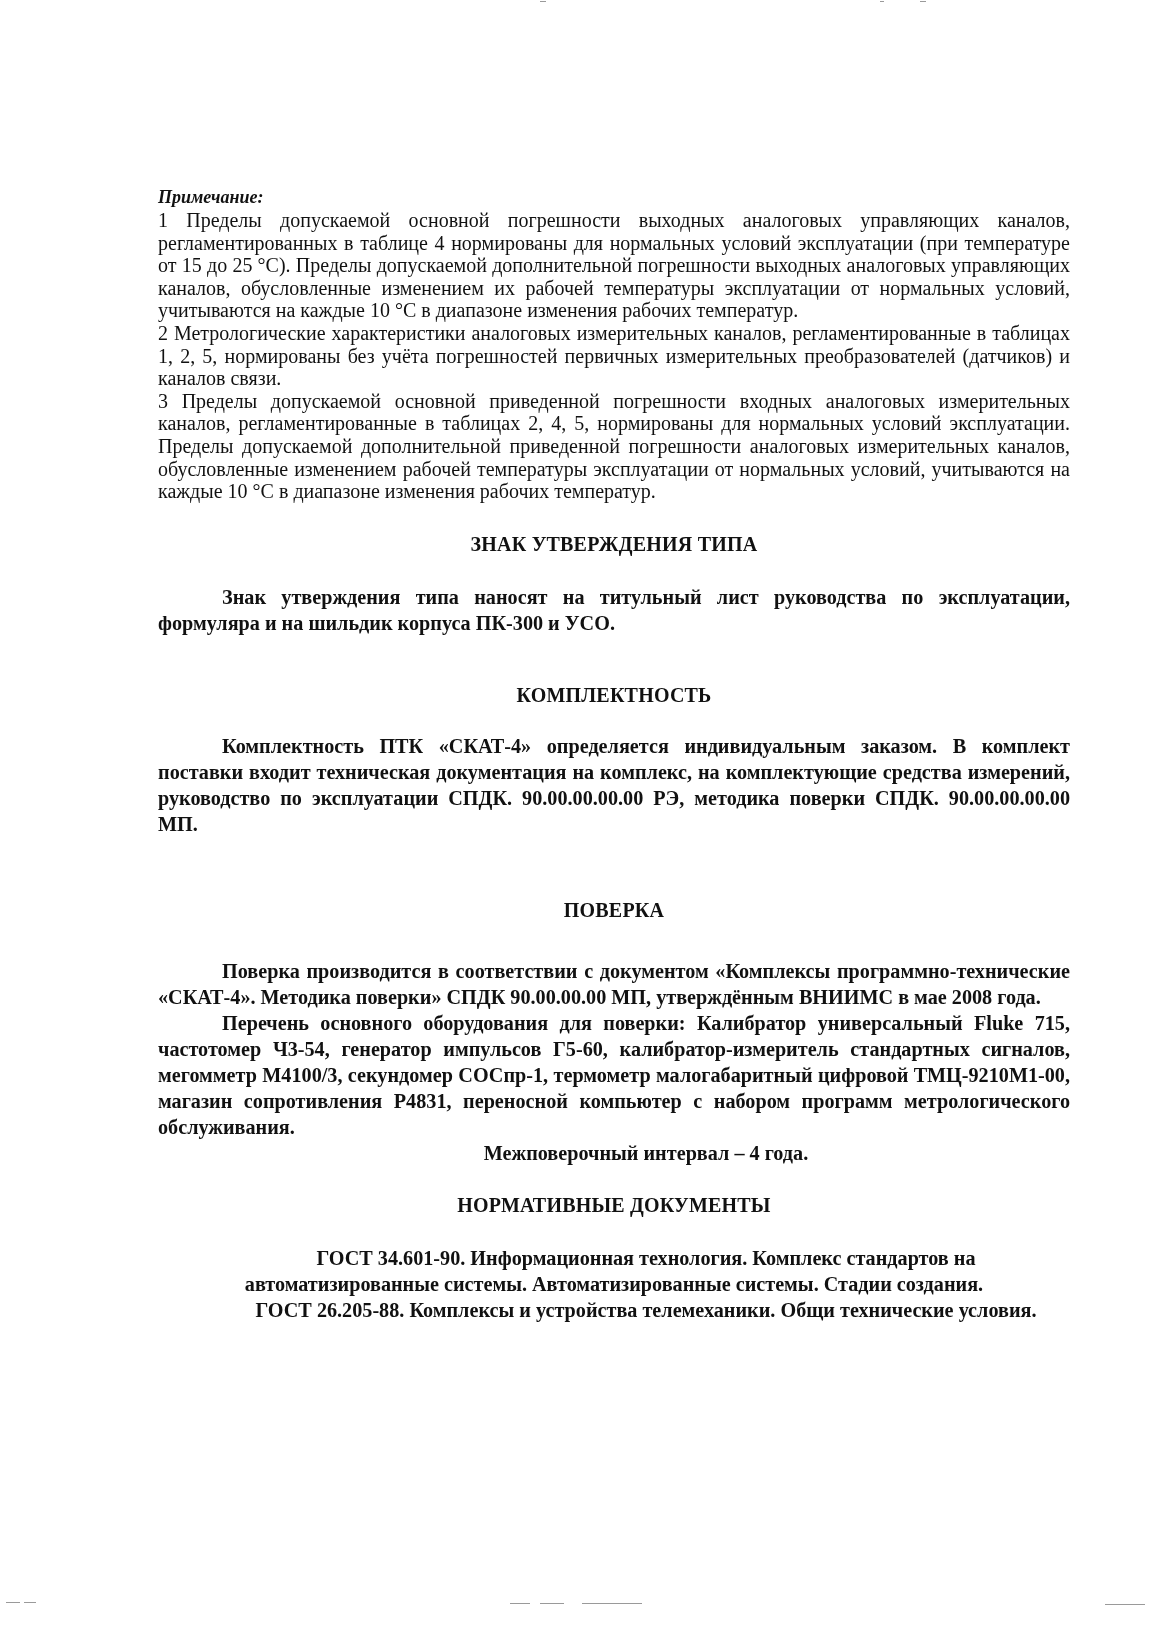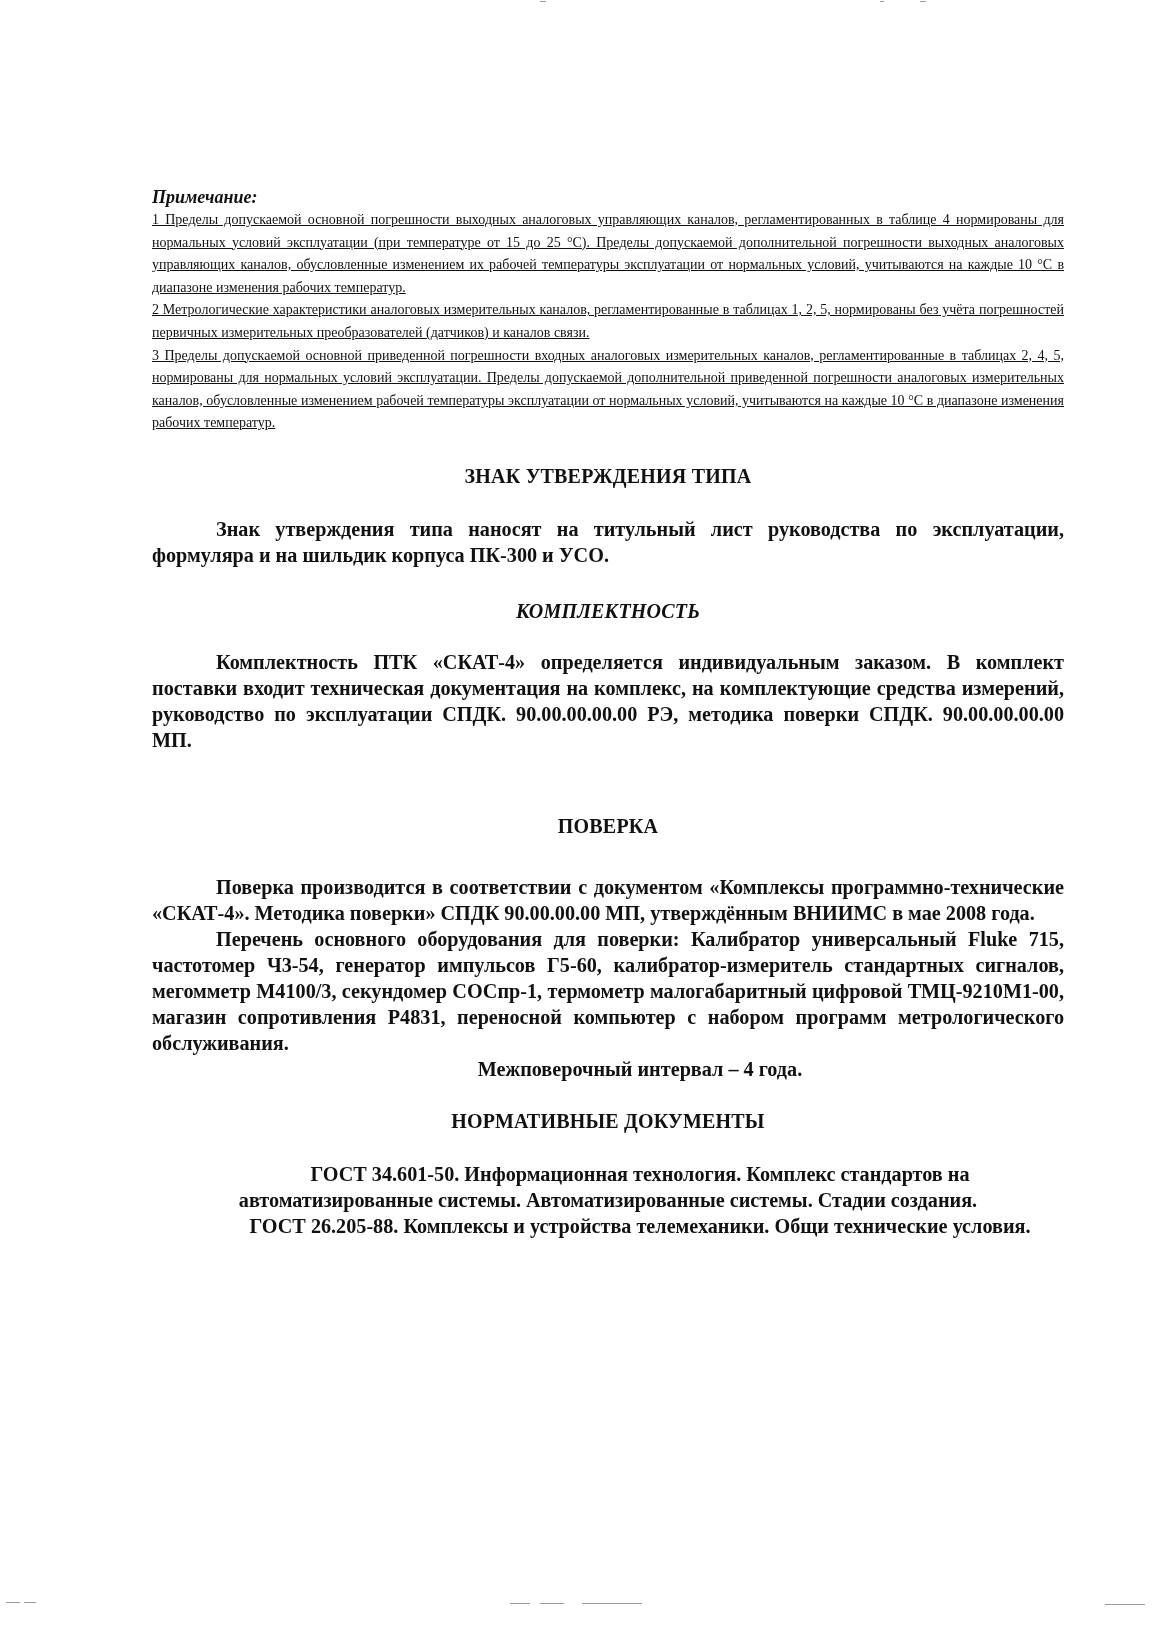--- a/index.html
+++ b/index.html
@@ -10,58 +10,57 @@
     body {
       width: 1172px;
       height: 1648px;
       position: relative;
       overflow: hidden;
       font-family: "Liberation Serif", "DejaVu Serif", serif;
       color: #111111;
     }
     .page {
       position: absolute;
-      left: 152px;
+      left: 158px;
       top: 186px;
       width: 912px;
     }
     .note-title {
       font-style: italic;
       font-weight: bold;
       font-size: 18px;
       line-height: 23px;
       margin: 0;
     }
     .note-item {
-      font-size: 14px;
+      font-size: 20px;
       line-height: 22.6px;
       text-align: justify;
       margin: 0;
-      text-decoration: underline;
     }
     .section-heading {
       font-weight: bold;
       font-size: 20px;
       text-align: center;
       margin: 0;
       letter-spacing: 0.2px;
     }
     .para {
       font-size: 20.2px;
       line-height: 26px;
       text-align: justify;
       text-indent: 64px;
       margin: 0;
       font-weight: bold;
     }
     .para.left {
       text-align: center;
     }
     .h1 { margin-top: 30px; margin-bottom: 28px; text-align: center; }
-    .h2 { margin-top: 32px; margin-bottom: 26px; font-style: italic; }
+    .h2 { margin-top: 48px; margin-bottom: 26px; }
     .h3 { margin-top: 62px; margin-bottom: 36px; }
     .h4 { margin-top: 28px; margin-bottom: 28px; text-align: center; }
 
     .footer-marks {
       position: absolute;
       left: 0;
       top: 1602px;
       width: 1172px;
       height: 10px;
     }
@@ -108,21 +107,21 @@
 
   <section>
     <h2 class="section-heading h3">ПОВЕРКА</h2>
     <p class="para">Поверка производится в соответствии с документом «Комплексы программно-технические «СКАТ-4». Методика поверки» СПДК 90.00.00.00 МП, утверждённым ВНИИМС в мае 2008 года.</p>
     <p class="para">Перечень основного оборудования для поверки: Калибратор универсальный Fluke 715, частотомер Ч3-54, генератор импульсов Г5-60, калибратор-измеритель стандартных сигналов, мегомметр М4100/3, секундомер СОСпр-1, термометр малогабаритный цифровой ТМЦ-9210М1-00, магазин сопротивления Р4831, переносной компьютер с набором программ метрологического обслуживания.</p>
     <p class="para left">Межповерочный интервал – 4 года.</p>
   </section>
 
   <section>
     <h2 class="section-heading h4">НОРМАТИВНЫЕ ДОКУМЕНТЫ</h2>
-    <p class="para left">ГОСТ 34.601-50. Информационная технология. Комплекс стандартов на автоматизированные системы. Автоматизированные системы. Стадии создания.</p>
+    <p class="para left">ГОСТ 34.601-90. Информационная технология. Комплекс стандартов на автоматизированные системы. Автоматизированные системы. Стадии создания.</p>
     <p class="para left">ГОСТ 26.205-88. Комплексы и устройства телемеханики. Общи технические условия.</p>
   </section>
 
 </div>
 
 <div class="footer-marks">
   <div class="mark" style="left:6px;width:14px;"></div>
   <div class="mark" style="left:24px;width:12px;"></div>
   <div class="mark" style="left:510px;top:1px;width:20px;"></div>
   <div class="mark" style="left:540px;top:1px;width:24px;"></div>

